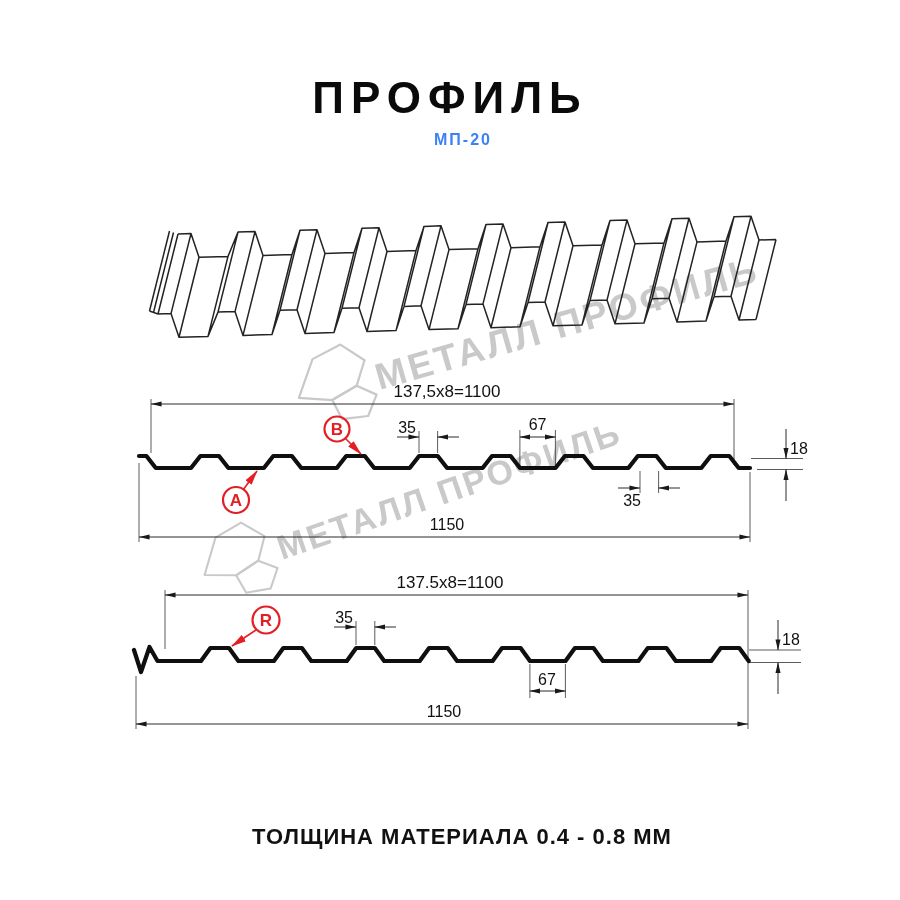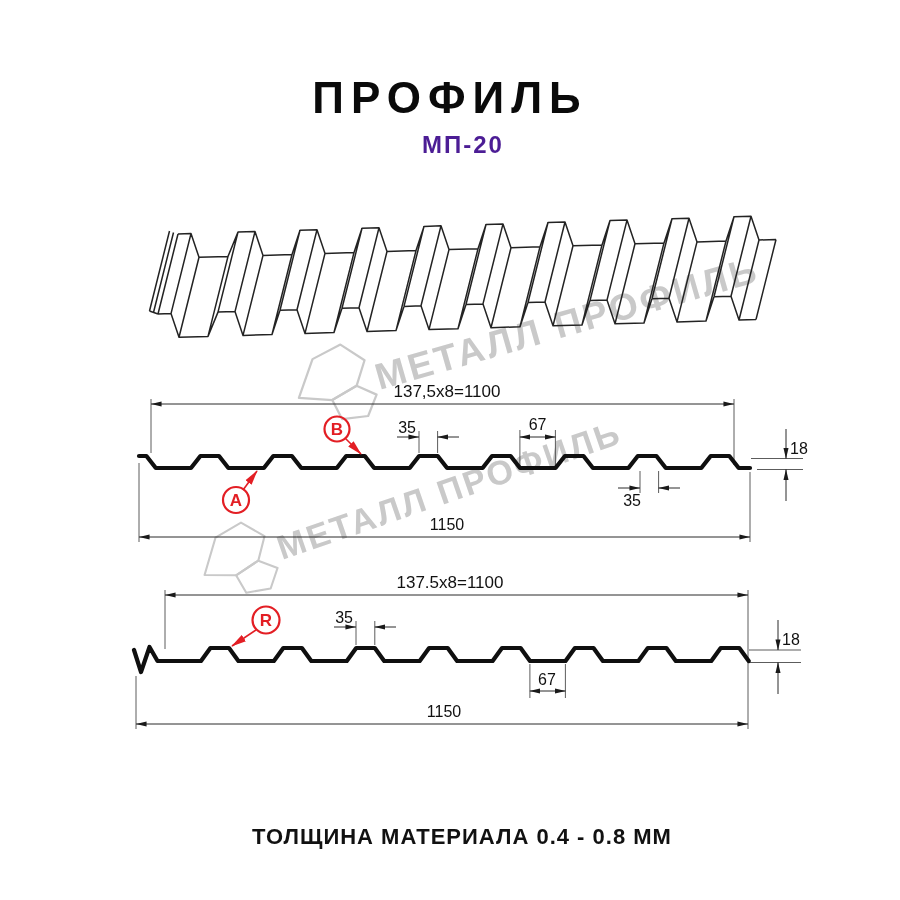--- a/index.html
+++ b/index.html
@@ -1,19 +1,19 @@
 <!DOCTYPE html>
 <html><head>
 <meta charset="utf-8">
 <style>
   html,body{margin:0;padding:0;background:#fff;}
   body{width:900px;height:900px;position:relative;font-family:"Liberation Sans",sans-serif;overflow:hidden;}
   .hdr{position:absolute;left:0;top:74px;width:900px;text-align:center;color:#0a0a0a;}
   .hdr .title{font-size:44px;font-weight:700;letter-spacing:7px;line-height:1.1;}
-  .hdr .subtitle{font-size:24px;font-weight:600;letter-spacing:2px;margin-top:9px;color:#4c1d95;margin-left:26px;}
+  .hdr .subtitle{font-size:16px;font-weight:600;letter-spacing:2px;margin-top:9px;color:#3b82f6;margin-left:26px;}
   .ftr{position:absolute;left:0;top:824px;width:900px;text-align:center;font-size:22px;font-weight:600;letter-spacing:1px;color:#111;padding-left:12px;}
   svg{position:absolute;left:0;top:0;}
   .xs{stroke:#0f0f0f;stroke-width:4.2;fill:none;stroke-linejoin:round;stroke-linecap:round;}
   .p3{stroke:#232323;stroke-width:1.5;fill:none;stroke-linejoin:round;}
   .dl{stroke:#2a2a2a;stroke-width:1;fill:none;}
   .ext{stroke:#4a4a4a;stroke-width:0.9;fill:none;}
   .dt{font-family:"Liberation Sans",sans-serif;font-size:16px;fill:#111;}
   .dtl{font-family:"Liberation Sans",sans-serif;font-size:17px;fill:#111;}
   .mid{text-anchor:middle;}
   .end{text-anchor:end;}

